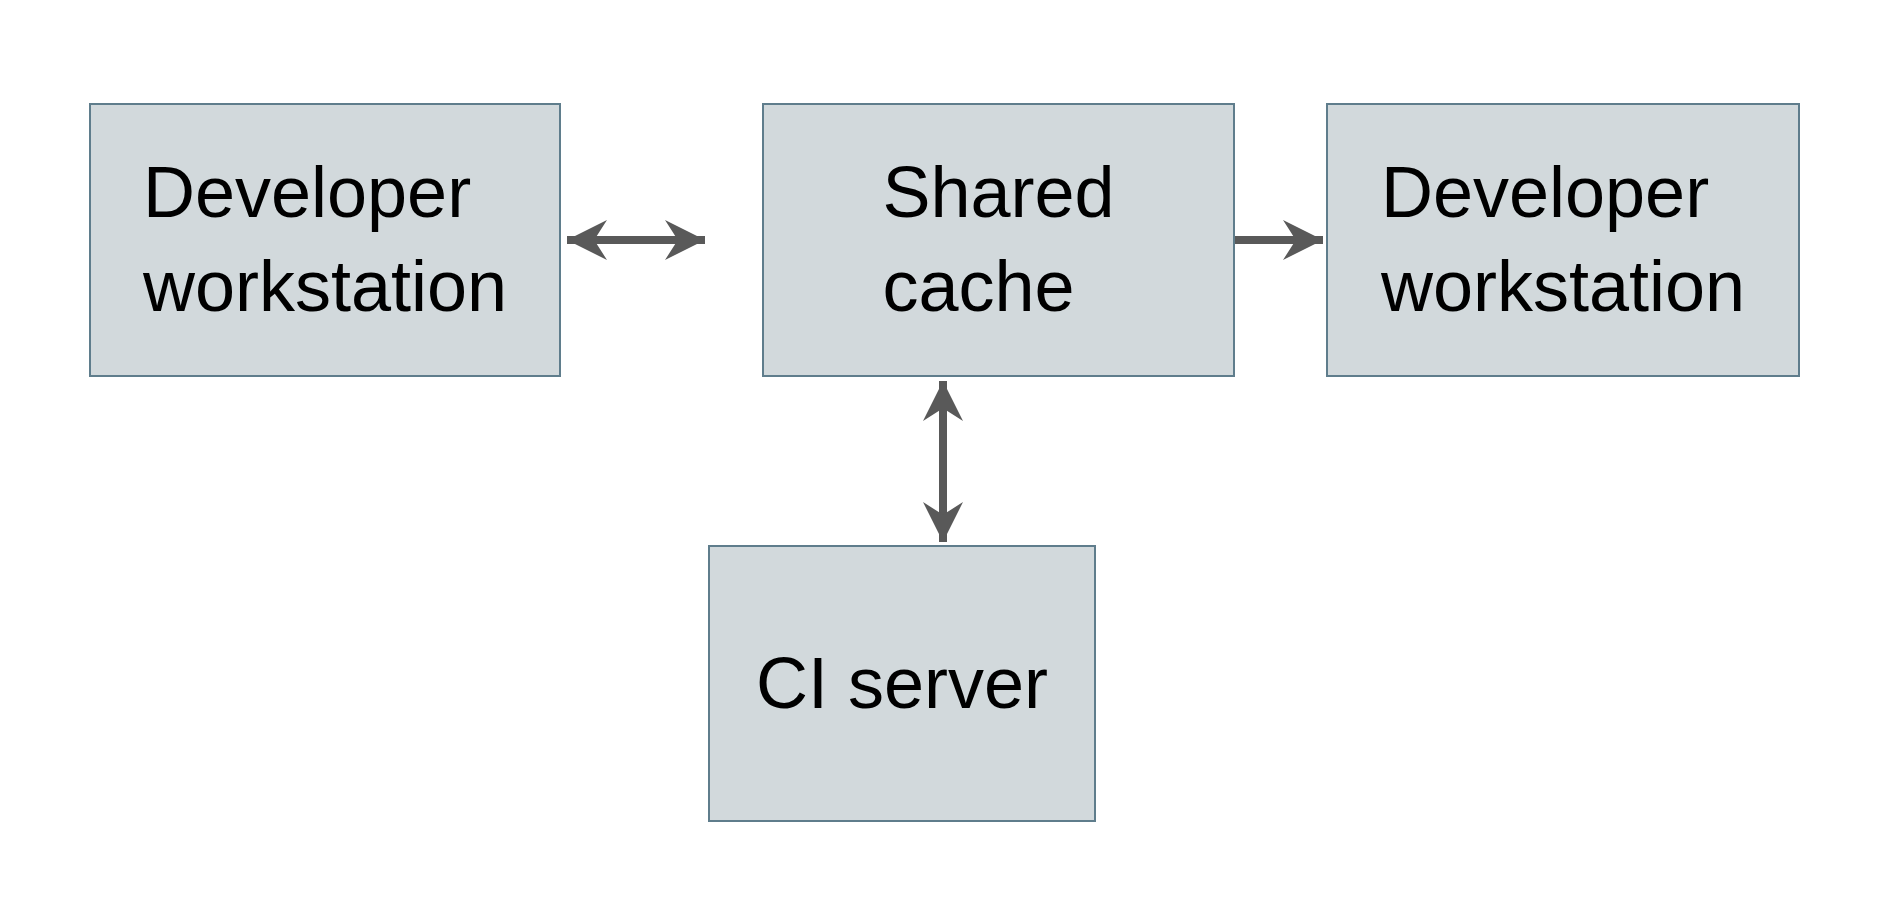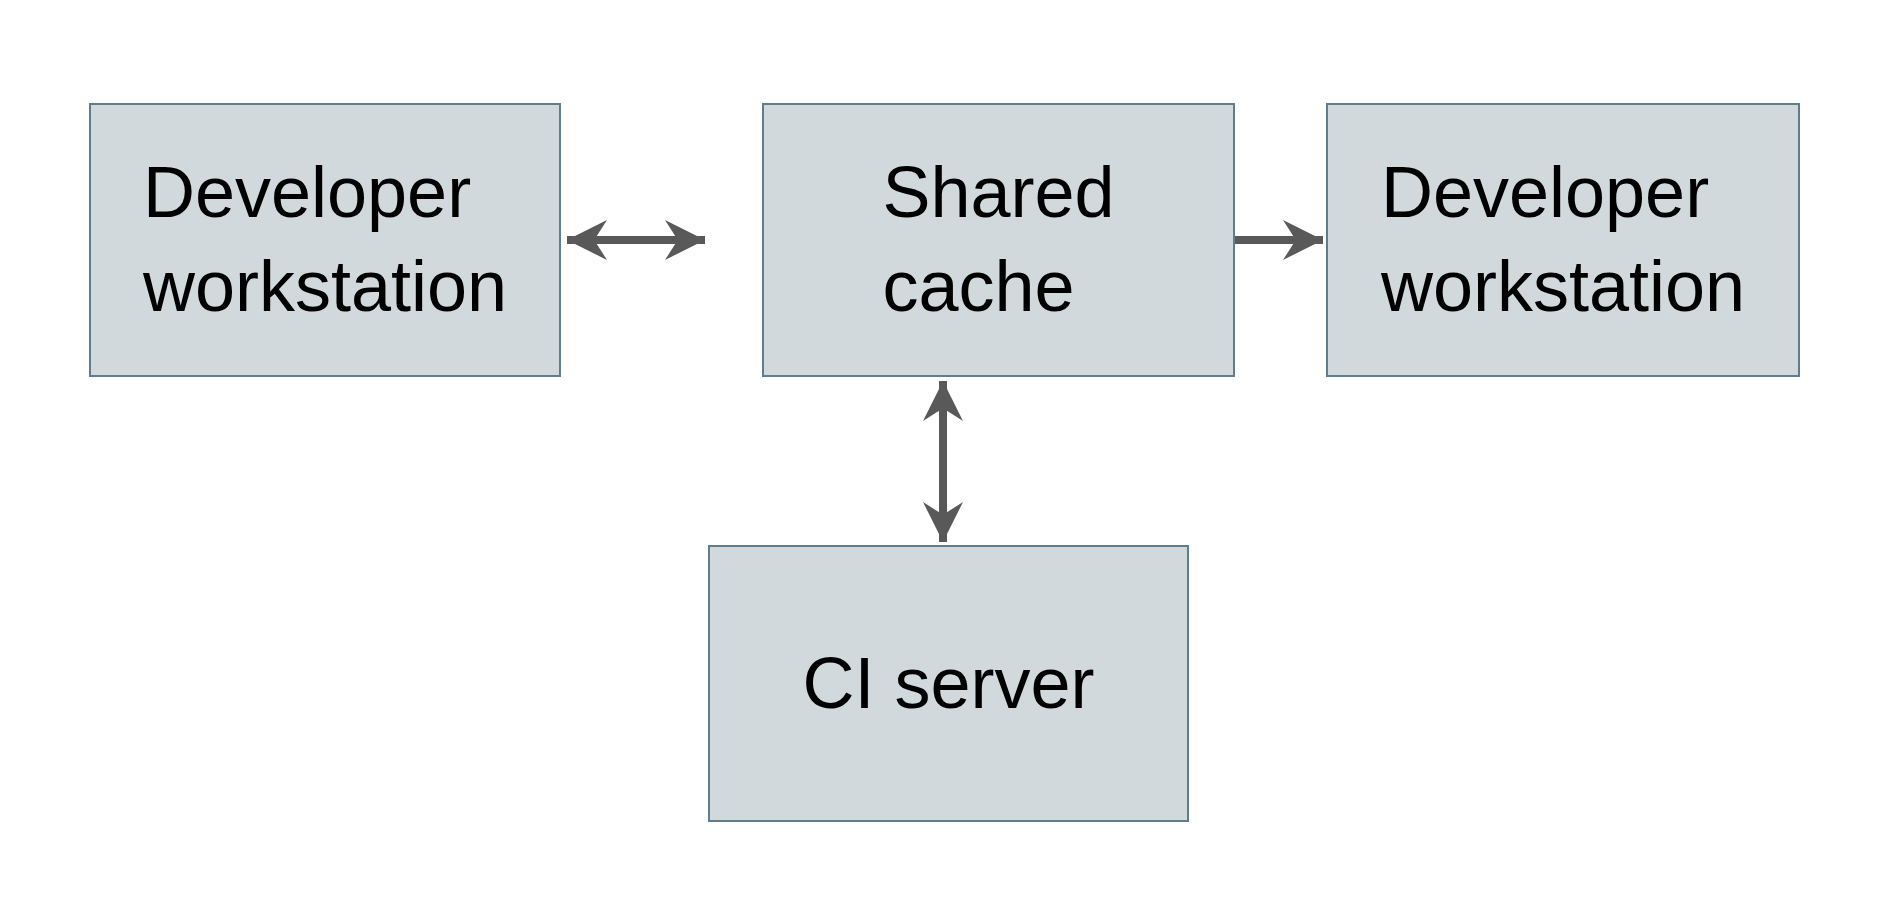--- a/index.html
+++ b/index.html
@@ -27,21 +27,21 @@
   .node-label {
     color: #000000;
     font-size: 72px;
     line-height: 1.3;
     white-space: pre-line;
     letter-spacing: 0px;
   }
   #node-dev-left   { left: 89px;   top: 103px; width: 472px; height: 274px; }
   #node-cache      { left: 748px;  top: 103px; width: 473px; height: 274px; margin-left: 14px; }
   #node-dev-right  { left: 1326px; top: 103px; width: 474px; height: 274px; }
-  #node-ci         { left: 708px;  top: 545px; width: 481px; height: 277px; }
+  #node-ci         { left: 708px;  top: 545px; width: 388px; height: 277px; }
   .edges-layer {
     position: absolute;
     left: 0; top: 0;
     width: 1900px;
     height: 922px;
     pointer-events: none;
   }
 </style>
 </head>
 <body>

